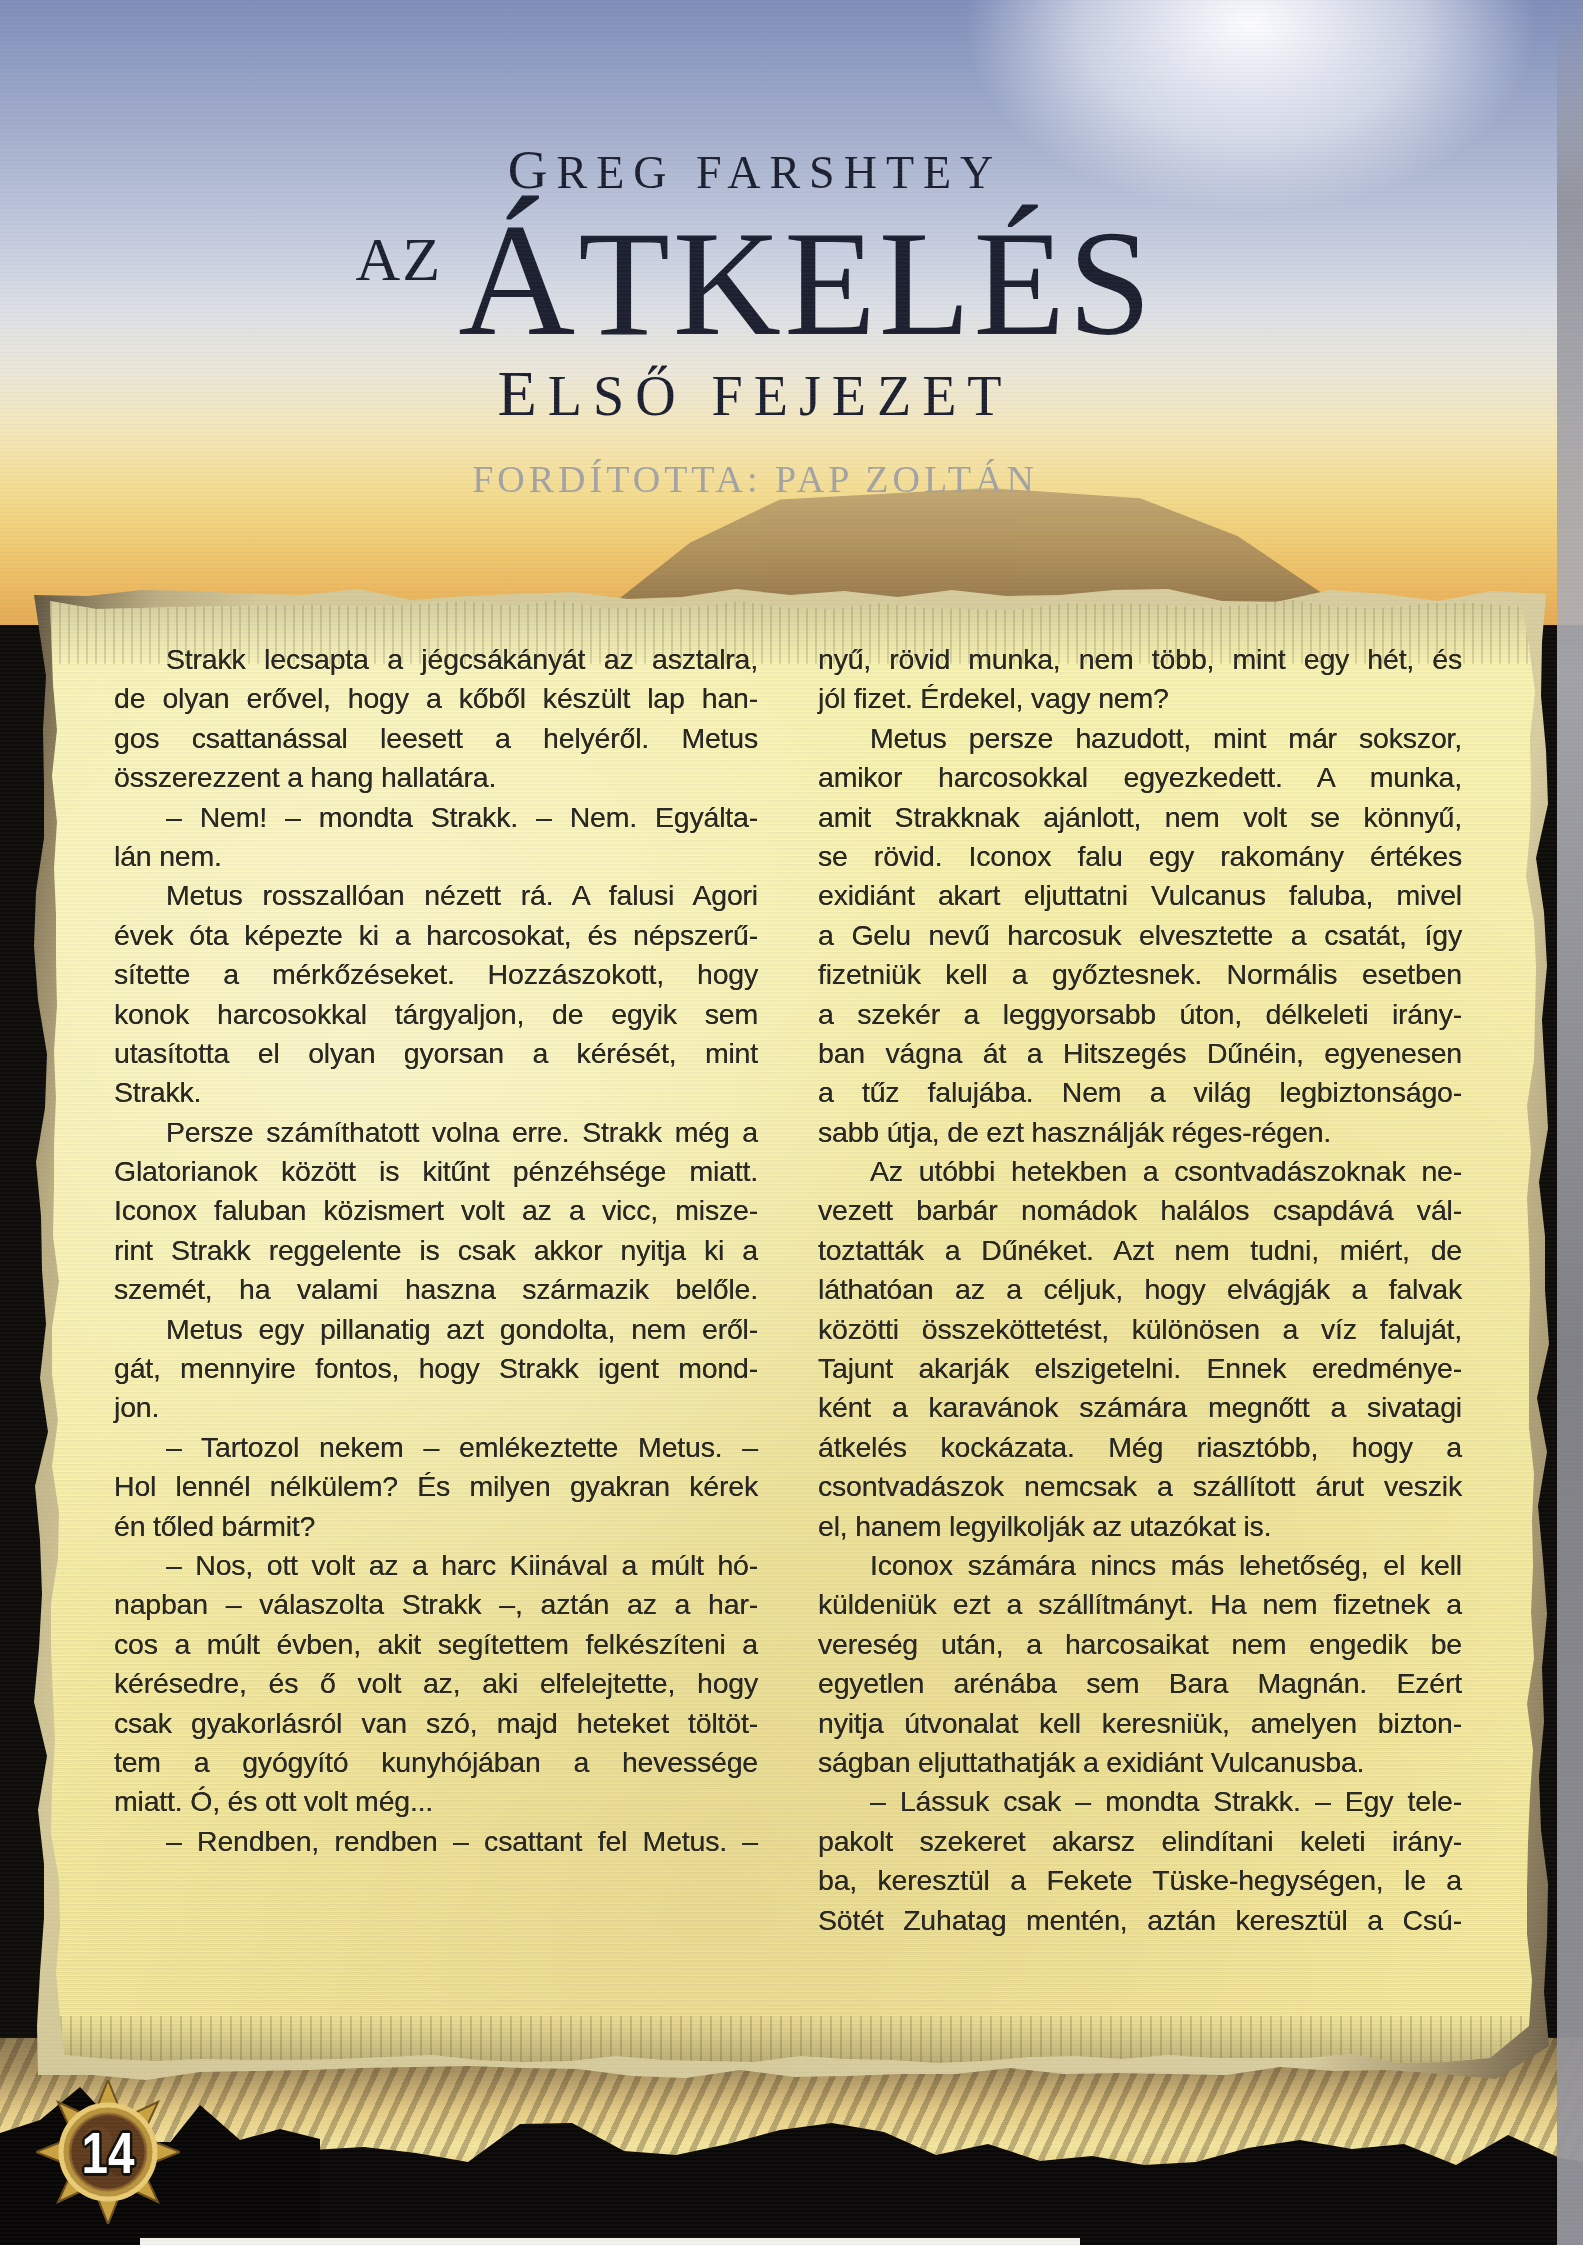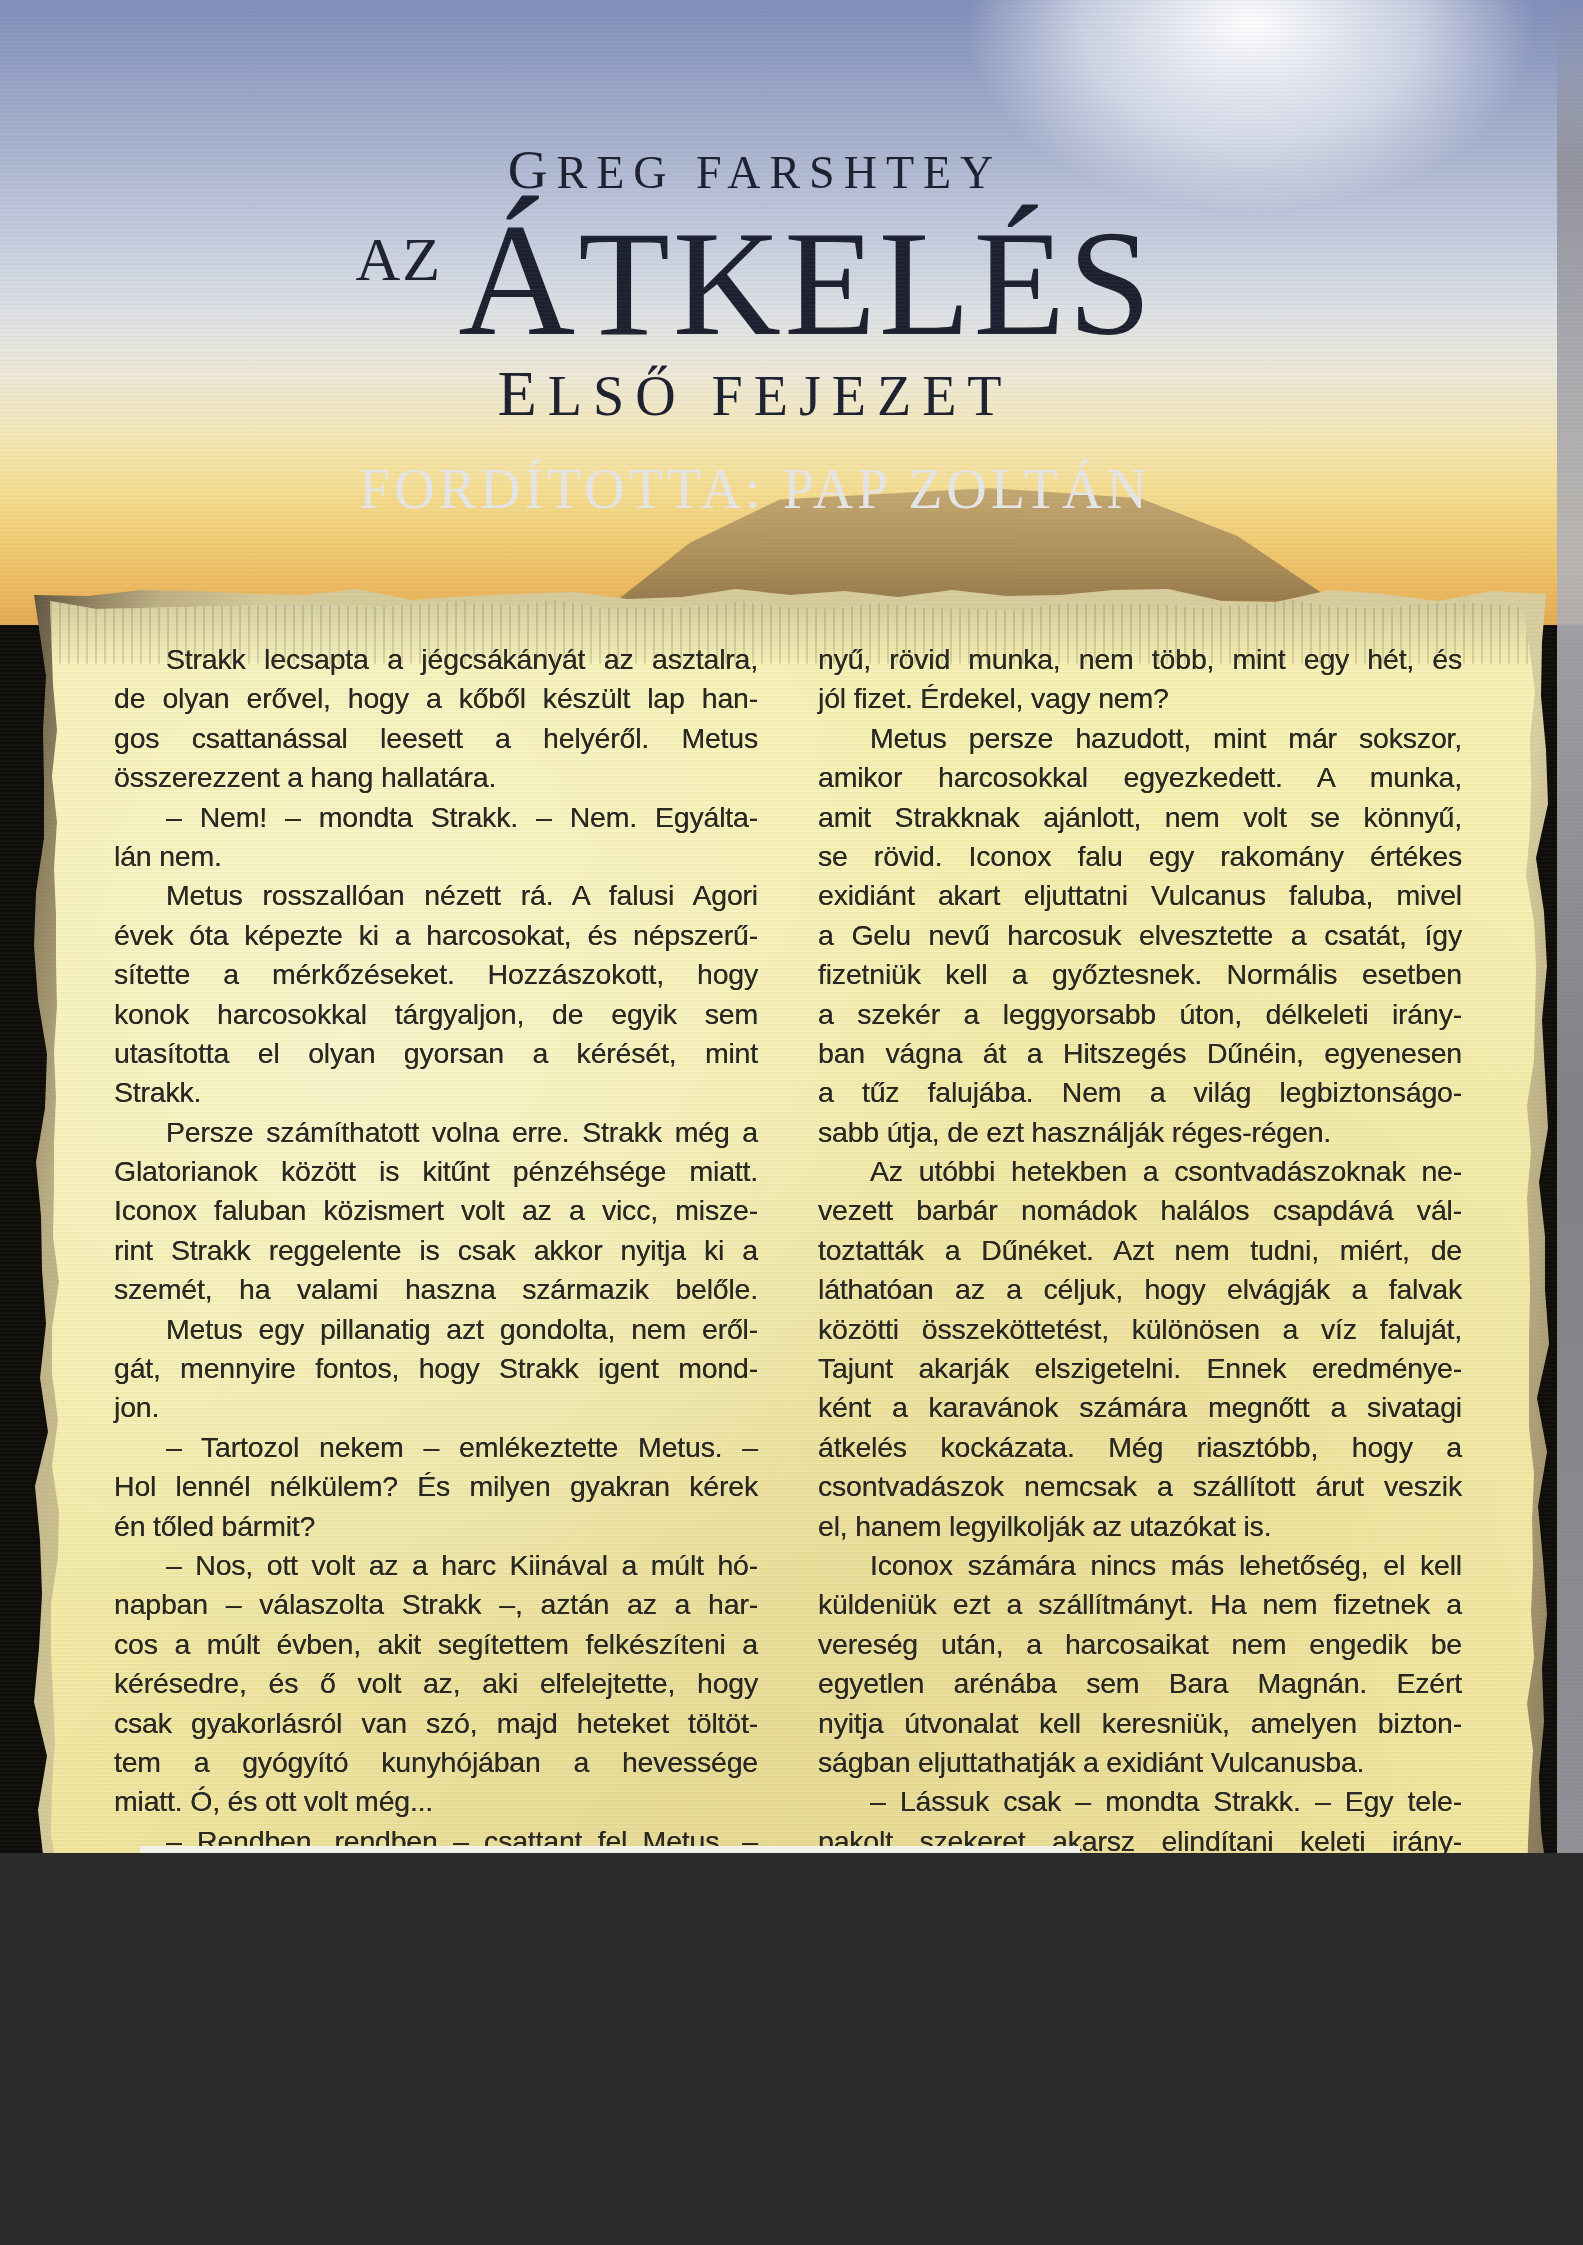--- a/index.html
+++ b/index.html
@@ -1,16 +1,16 @@
 <!DOCTYPE html>
 <html><head>
 <meta charset="utf-8">
 <style>
   html,body{margin:0;padding:0;background:#2b2b2b;}
-  .page{position:relative;width:1583px;height:1853px;margin:0 auto;overflow:hidden;
+  .page{position:relative;width:1583px;height:2245px;margin:0 auto;overflow:hidden;
         background:#0e0c08;font-family:"Liberation Sans",sans-serif;}
 
   
   .sky{position:absolute;left:0;top:0;width:100%;height:625px;z-index:1;
     background:
       radial-gradient(ellipse 380px 250px at 79% 25px, rgba(255,255,255,.98), rgba(255,255,255,.55) 45%, rgba(255,255,255,0) 75%),
       linear-gradient(180deg,#7f8db8 0%,#93a0c4 12%,#a9b3ce 24%,#c3cbdd 38%,#dde0e4 50%,#ece7d6 60%,#f4e6b4 70%,#f4dd92 78%,#f0cd74 86%,#ecb95f 94%,#e3aa52 100%);}
   .dune{position:absolute;left:600px;top:488px;width:750px;height:114px;z-index:2;
     background:linear-gradient(180deg,#bda26f 0%,#a98c58 55%,#8f744a 100%);
     clip-path:polygon(2% 100%,12% 48%,24% 10%,52% 0%,72% 9%,85% 42%,98% 100%);
@@ -21,21 +21,21 @@
     flex-direction:column;align-items:center;color:#1b1f2e;
     font-family:"Liberation Serif",serif;text-align:center;}
   .author{font-size:46px;letter-spacing:9px;}
   .author::first-letter{font-size:1.2em;}
   .title-row{display:flex;align-items:baseline;margin-top:-6px;}
   .title-prefix{font-size:62px;letter-spacing:2px;transform:translateY(-54px);margin-right:16px;margin-top:33px;}
   .title-main{font-size:150px;letter-spacing:3px;line-height:1.05;}
   .title-main::first-letter{font-size:1.08em;}
   .chapter{font-size:56px;letter-spacing:11px;margin-top:-8px;}
   .chapter::first-letter{font-size:1.15em;}
-  .translator{font-size:56px;letter-spacing:4px;margin-top:26px;color:#e5e5e5;}
+  .translator{font-size:38px;letter-spacing:4px;margin-top:26px;color:#a3a3a3;}
 
   
   .parch-outer{position:absolute;left:34px;top:588px;width:1516px;height:1492px;z-index:4;
     background:linear-gradient(100deg,#5f5440 0%,#8c7e5c 3%,#bbae82 7%,#d4c998 13%,#d8cd9e 86%,#a3946c 94%,#6e6048 100%);}
   .parchment{position:absolute;left:16px;top:12px;right:14px;bottom:16px;
     background:
       radial-gradient(circle at 20% 30%, rgba(255,255,255,.35), transparent 40%),
       radial-gradient(circle at 75% 55%, rgba(205,175,95,.16), transparent 45%),
       radial-gradient(circle at 45% 85%, rgba(165,135,75,.14), transparent 50%),
       repeating-linear-gradient(0deg, rgba(255,255,255,.28) 0 1px, transparent 1px 4px),

